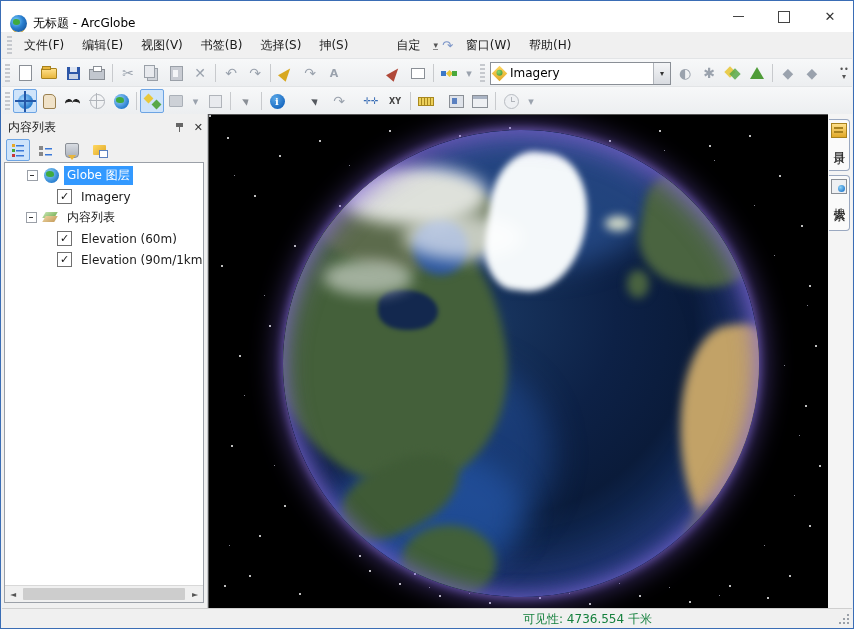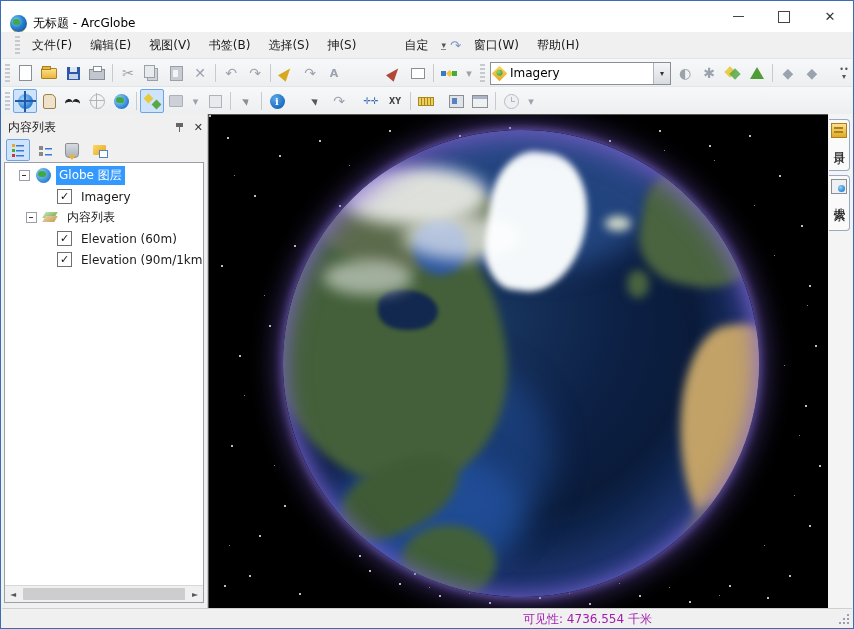--- a/index.html
+++ b/index.html
@@ -10,21 +10,21 @@
   .titlebar{position:absolute;left:0;top:0;right:0;height:31px;background:#ffffff;display:flex;align-items:flex-end;border-bottom:1px solid #e8e8e8;}
   .app-icon{width:17px;height:17px;margin:0 6px 0 9px;border-radius:50%;background:radial-gradient(circle at 35% 35%,#7fd4ff 0%,#2a7fd0 45%,#1b5fa8 75%);position:relative;box-shadow:0 2px 0 -1px #d8a018;}
   .app-icon::after{content:"";position:absolute;left:3px;top:4px;width:7px;height:6px;background:#3faa3f;border-radius:40% 60% 50% 50%;}
   .title-text{font-size:12px;color:#000;}
   .win-controls{margin-left:auto;display:flex;height:100%;}
   .win-btn{width:46px;height:100%;display:flex;align-items:center;justify-content:center;color:#333;font-size:13px;}
   .glyph-min{width:11px;height:1px;background:#444;display:block;}
   .glyph-max{width:10px;height:10px;border:1px solid #444;display:block;}
 
   
-  .menubar{position:absolute;left:1px;top:31px;right:1px;height:26px;background:#f0f0f0;display:flex;align-items:center;padding-left:10px;}
+  .menubar{position:absolute;left:1px;top:31px;right:1px;height:26px;background:#f0f0f0;display:flex;align-items:center;padding-left:2px;}
   .grip{width:5px;height:18px;margin:0 3px;background:repeating-linear-gradient(to bottom,#c6c9ce 0 2px,transparent 2px 4px);}
   .menu-item{padding:4px 9px;cursor:default;white-space:nowrap;}
   .menu-mini-icons{display:flex;align-items:center;gap:4px;margin:0 4px;}
   .mini-chev{font-size:9px;color:#555;border-bottom:1px solid #888;line-height:8px;}
   .mini-curve{color:#7d96c8;font-size:13px;}
 
   
   .toolbar{position:absolute;left:1px;right:1px;background:linear-gradient(#f7f8f9,#eceef0);display:flex;align-items:center;border-top:1px solid #e2e4e6;}
   #toolbar1{top:57px;height:28px;}
   #toolbar2{top:85px;height:28px;}
@@ -176,21 +176,21 @@
   #tabstrip{position:absolute;right:1px;top:113px;width:24px;height:497px;background:#f4f4f4;}
   .vtab{position:absolute;left:1px;width:21px;background:#fafafa;border:1px solid #9aa8c0;border-left:none;border-radius:0 4px 4px 0;display:flex;flex-direction:column;align-items:center;padding-top:3px;box-sizing:border-box;}
   .vtab-label{writing-mode:vertical-rl;font-size:12px;color:#222;margin-top:4px;letter-spacing:2px;}
   .ti-catalog{width:14px;height:13px;background:linear-gradient(#ffe08a,#e0a828);border:1px solid #a8821e;position:relative;flex:none;}
   .ti-catalog::after{content:"";position:absolute;left:2px;top:3px;width:9px;height:2px;background:#a8821e;box-shadow:0 4px 0 #a8821e;}
   .ti-search{width:14px;height:13px;background:#eef0f3;border:1px solid #8a8f96;position:relative;flex:none;}
   .ti-search::after{content:"";position:absolute;right:1px;bottom:1px;width:7px;height:7px;border-radius:50%;background:radial-gradient(circle at 35% 35%,#8fd4f8,#2a7fd0 75%);}
 
   
   #statusbar{position:absolute;left:1px;right:1px;bottom:1px;height:18px;background:#f0f0f0;border-top:1px solid #cfcfcf;}
-  .status-text{position:absolute;left:521px;top:2px;color:#a21caf;}
+  .status-text{position:absolute;left:521px;top:2px;color:#15803d;}
   .resize-grip{position:absolute;right:3px;bottom:3px;width:10px;height:10px;background:
      radial-gradient(circle,#9aa0a8 1px,transparent 1.2px) 8px 8px/2px 2px no-repeat,
      radial-gradient(circle,#9aa0a8 1px,transparent 1.2px) 8px 4px/2px 2px no-repeat,
      radial-gradient(circle,#9aa0a8 1px,transparent 1.2px) 4px 8px/2px 2px no-repeat,
      radial-gradient(circle,#9aa0a8 1px,transparent 1.2px) 8px 0/2px 2px no-repeat,
      radial-gradient(circle,#9aa0a8 1px,transparent 1.2px) 4px 4px/2px 2px no-repeat,
      radial-gradient(circle,#9aa0a8 1px,transparent 1.2px) 0 8px/2px 2px no-repeat;}
 </style>
 </head>
 <body>
@@ -407,21 +407,21 @@
         </div>
       <div class="ptb">
           <span class="lv3"></span>
         </div>
       <div class="ptb">
           <span class="lv4"></span>
         </div>
     </div>
     <div class="tree-box">
       <div class="tree">
-        <div class="trow" style="padding-left:14px;text-align:right;">
+        <div class="trow" style="padding-left:22px;text-align:right;">
           <span class="expander"></span>
           <span class="tree-icon ti-globe"></span>
           <span class="tlabel sel">Globe 图层</span>
         </div>
         <div class="trow" style="padding-left:52px;">
           <span class="checkbox">✓</span>
           <span class="tlabel">Imagery</span>
         </div>
         <div class="trow" style="padding-left:21px;">
           <span class="expander"></span>

